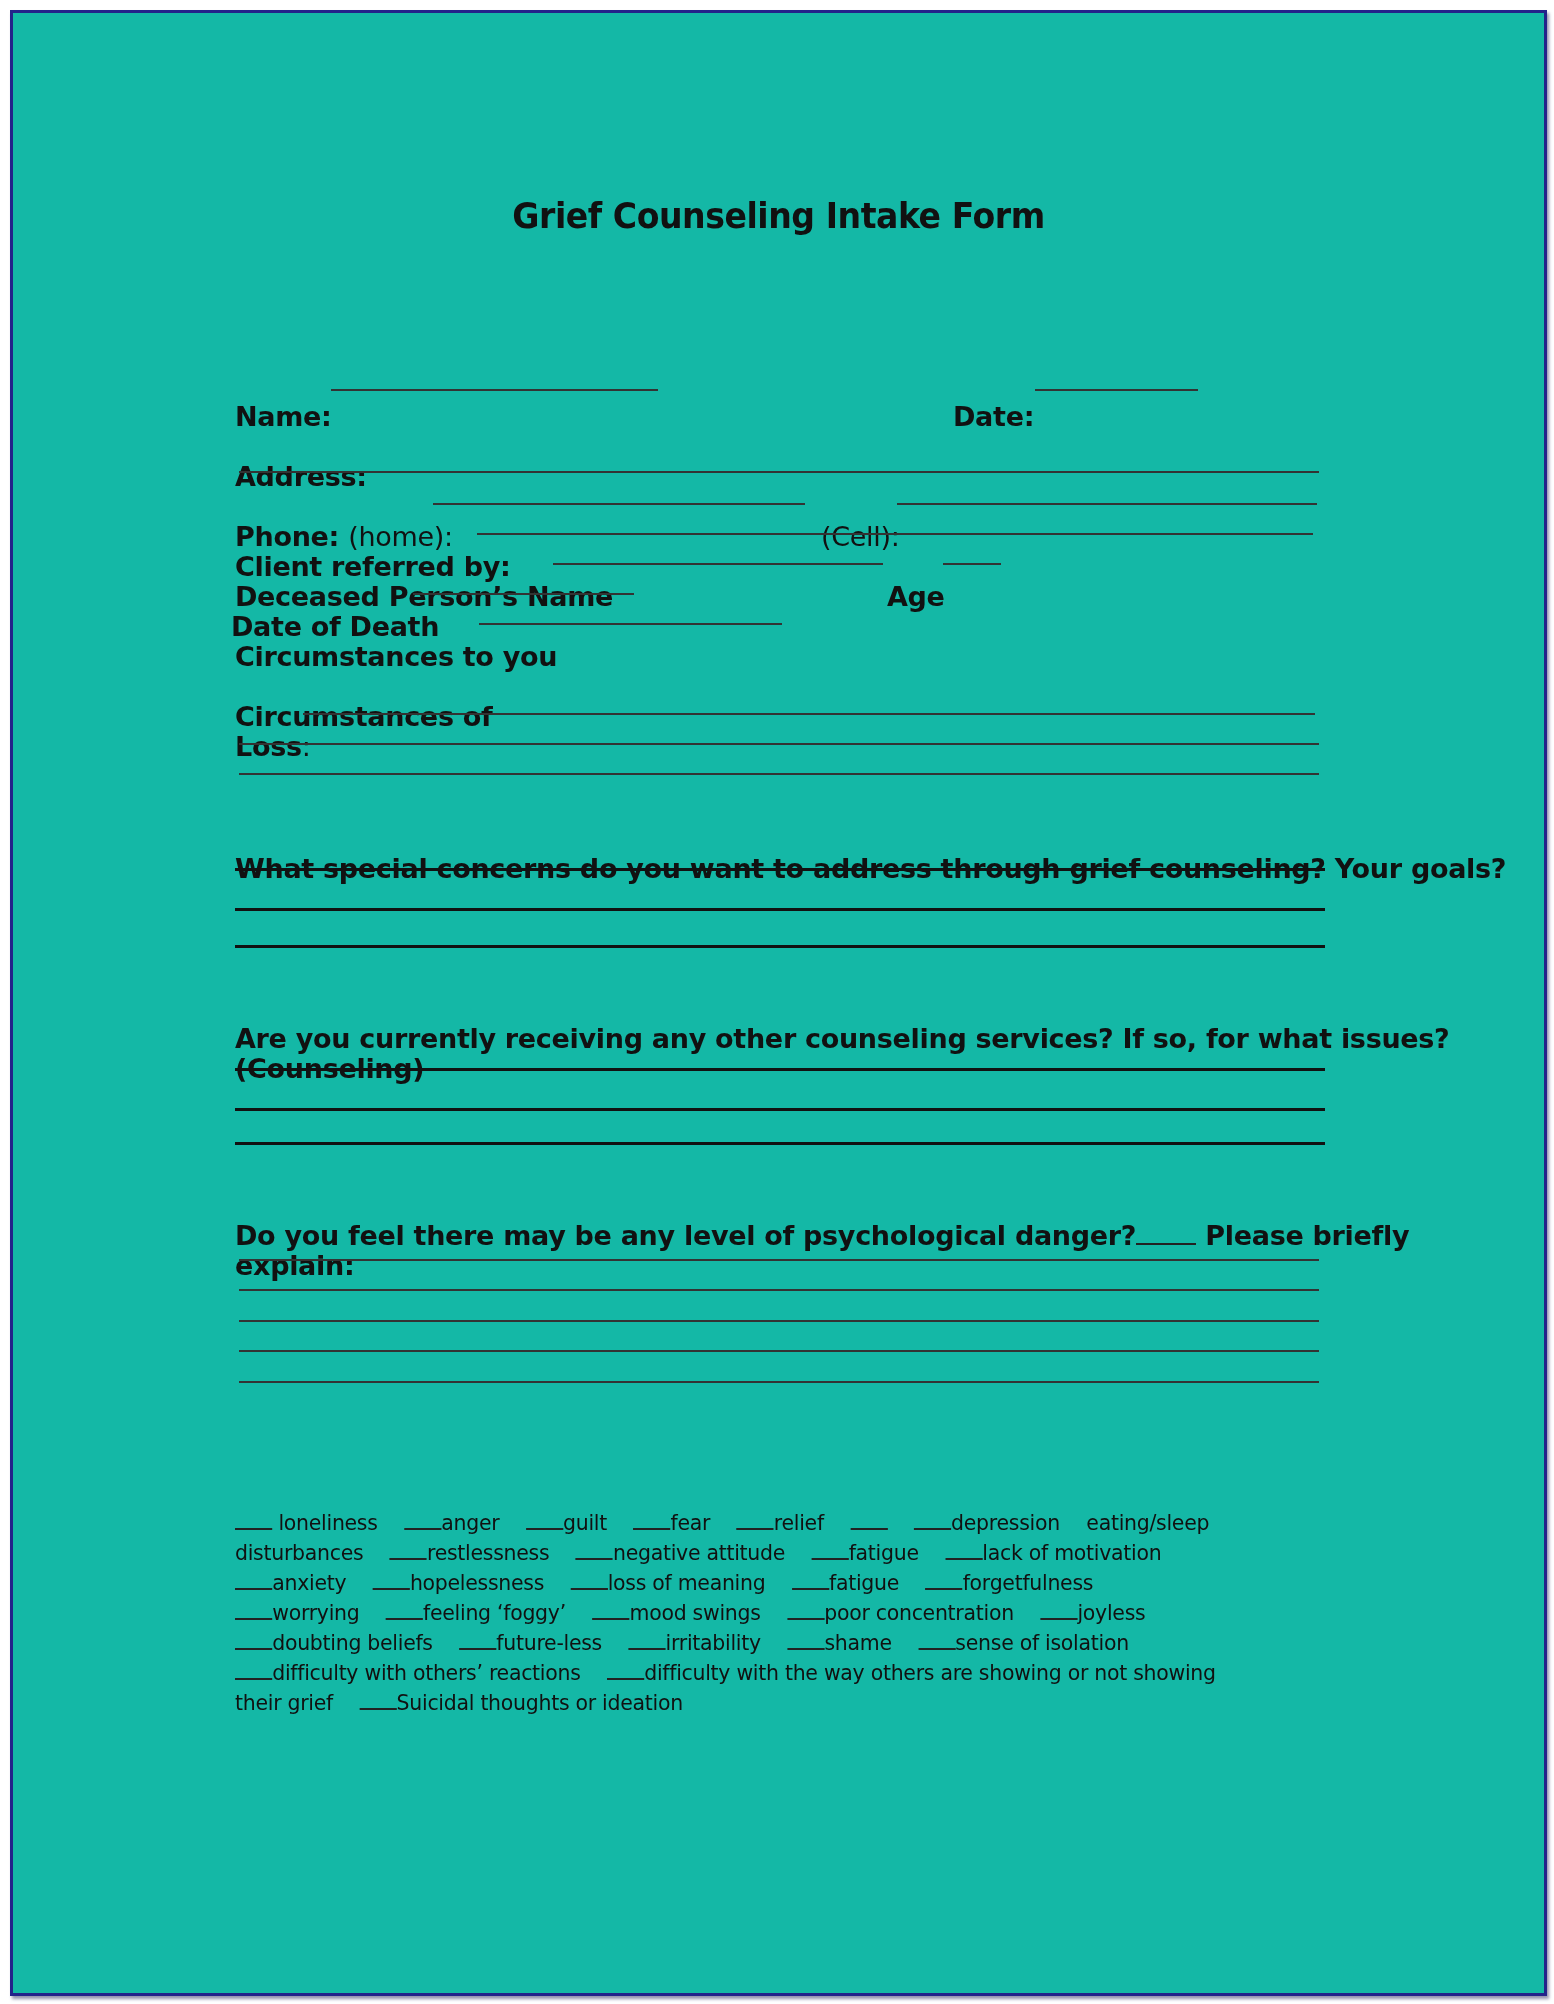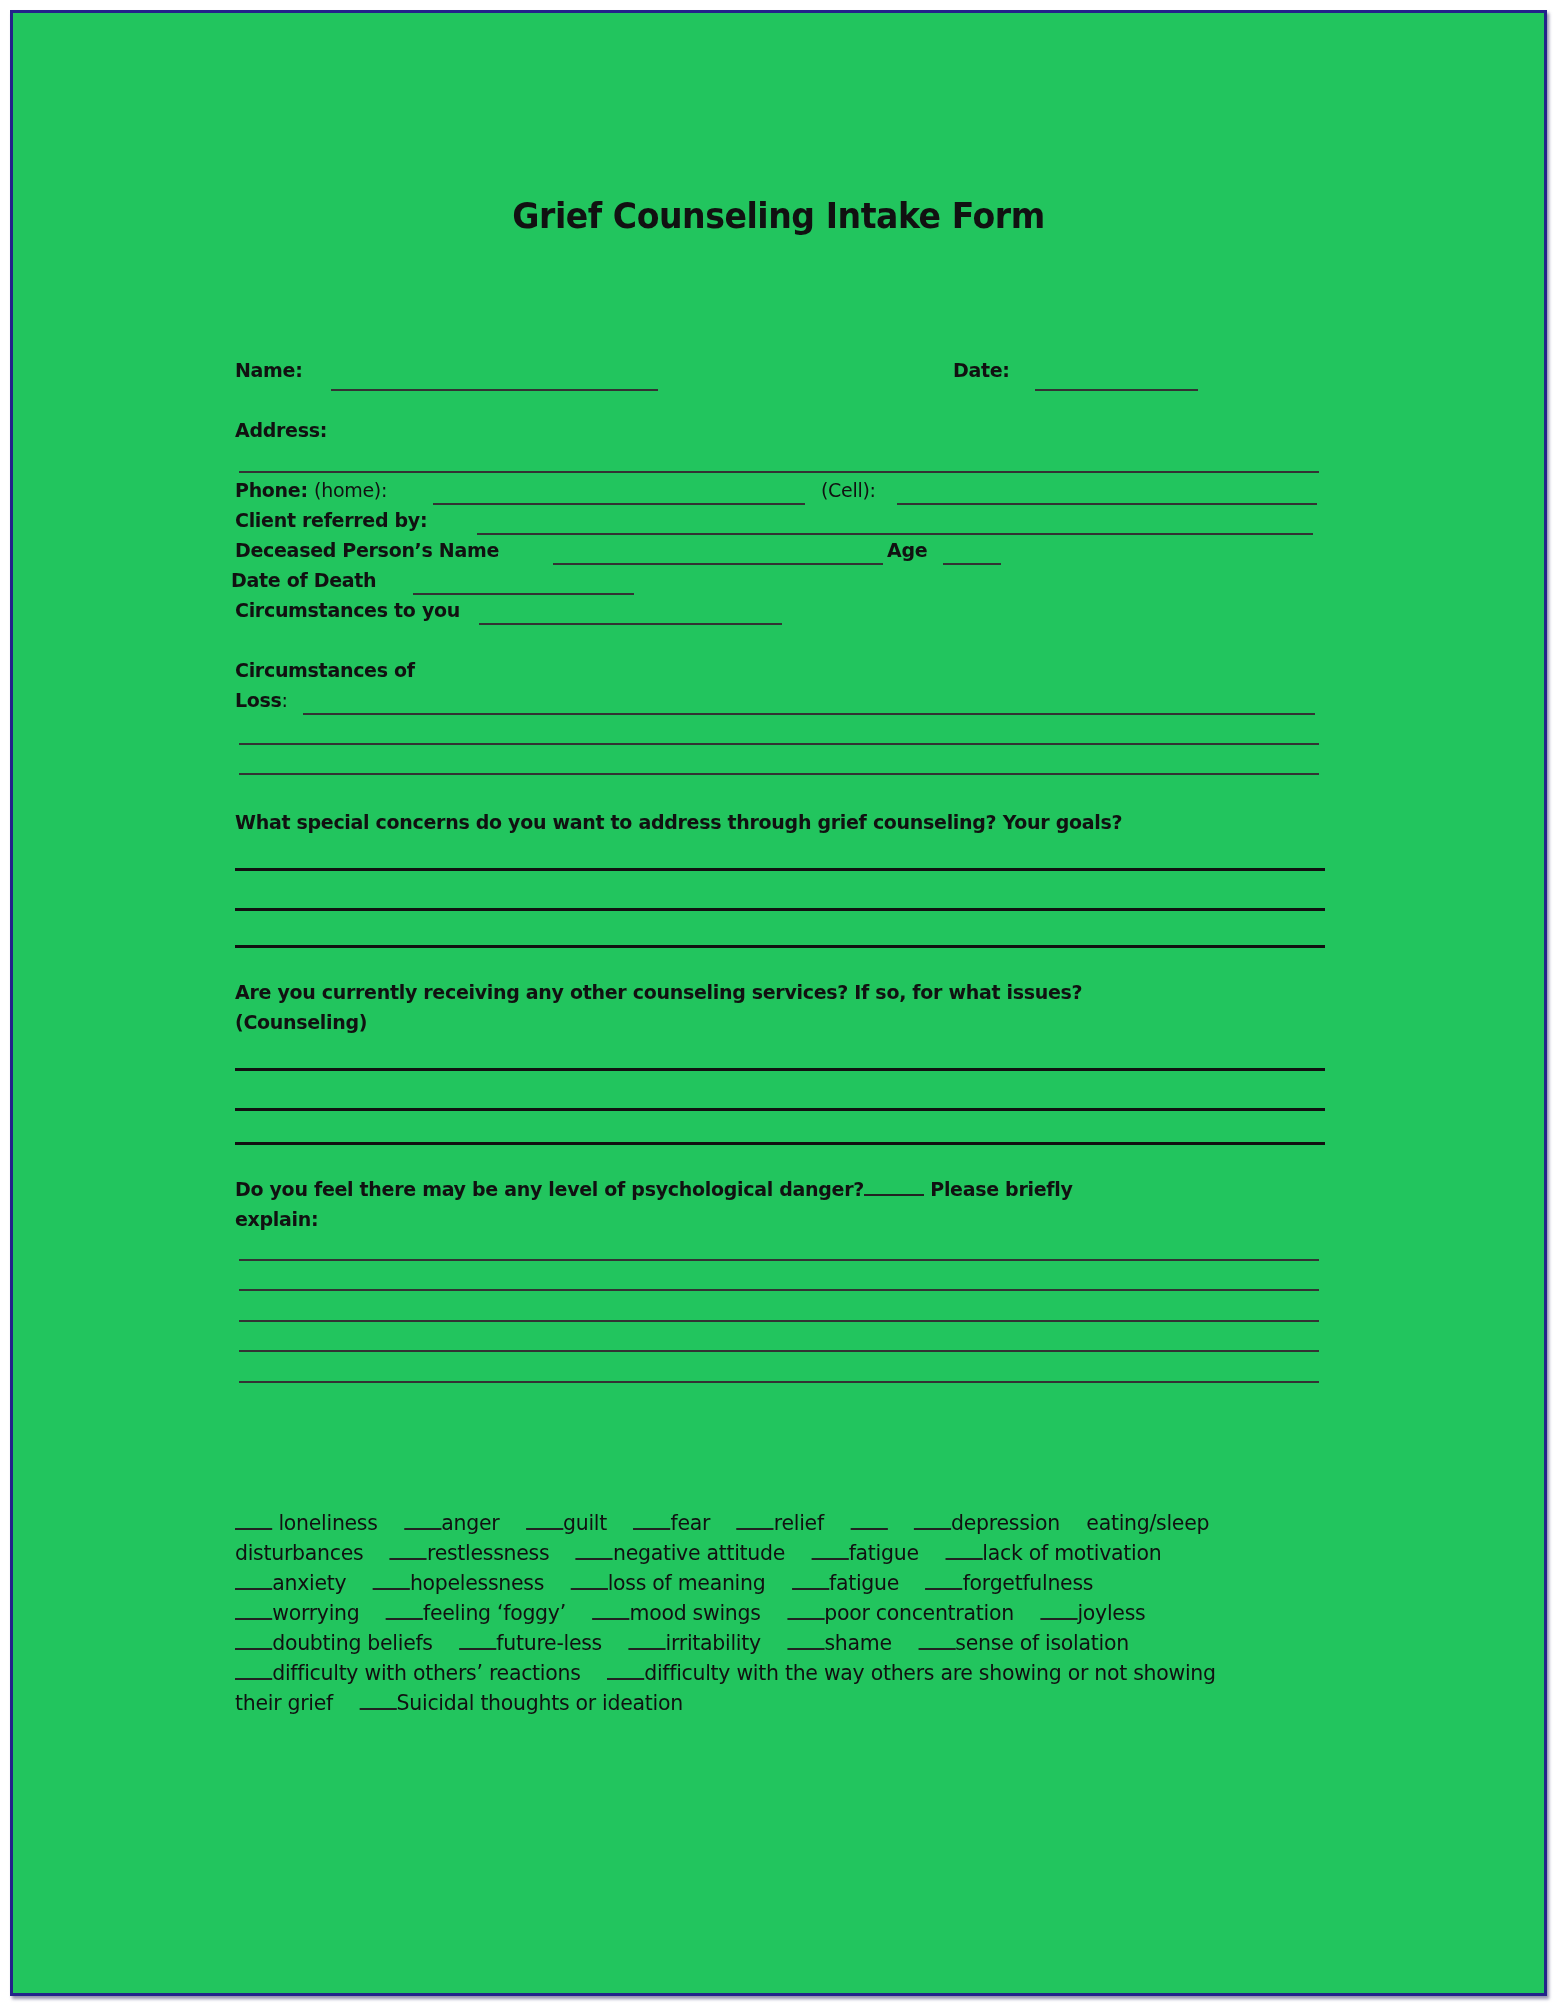--- a/index.html
+++ b/index.html
@@ -1,23 +1,23 @@
 <!DOCTYPE html>
 <html><head>
 <meta charset="utf-8">
 <style>
   html, body { margin:0; padding:0; background:#ffffff; }
   body { width:1554px; height:2004px; position:relative; overflow:hidden;
          font-family:"DejaVu Sans", sans-serif; color:#111; }
   .page { position:absolute; left:10px; top:10px; width:1531px; height:1980px;
-          border:3px solid #23238a; box-shadow:2px 3px 3px rgba(60,60,110,0.55); background:#22c55e; }
+          border:3px solid #23238a; box-shadow:2px 3px 3px rgba(60,60,110,0.55); background:#14b8a6; }
   .abs { position:absolute; white-space:nowrap; }
   .title { left:0; width:1531px; top:182px; text-align:center; font-size:36px; font-weight:bold;
            letter-spacing:-0.5px; transform:scaleX(0.92); transform-origin:center; }
-  .lbl { font-size:19px; font-weight:bold; letter-spacing:-0.3px; }
+  .lbl { font-size:27px; font-weight:bold; letter-spacing:-0.3px;margin-top:42px; }
   .norm { font-weight:normal; }
   .rule { position:absolute; height:0; border-top:2px solid #333; }
   .rule.thick { border-top:3px solid #111; }
   .blank { display:inline-block; border-bottom:2px solid #222; vertical-align:baseline; height:1px; }
   .rx { font-size:22px; letter-spacing:-0.3px; transform:scaleX(0.93); transform-origin:left; }
   .rx .blank { border-bottom:2px solid #222; }
 </style>
 </head>
 <body>
 

